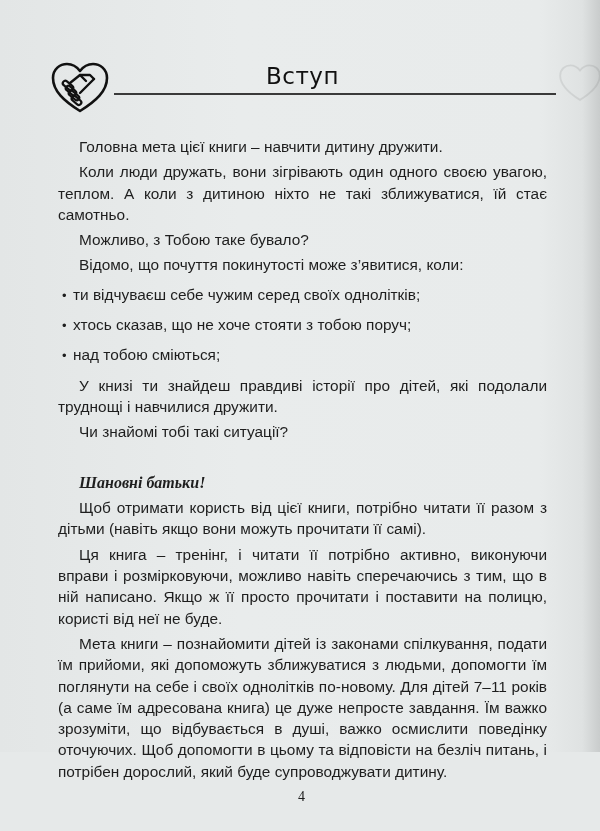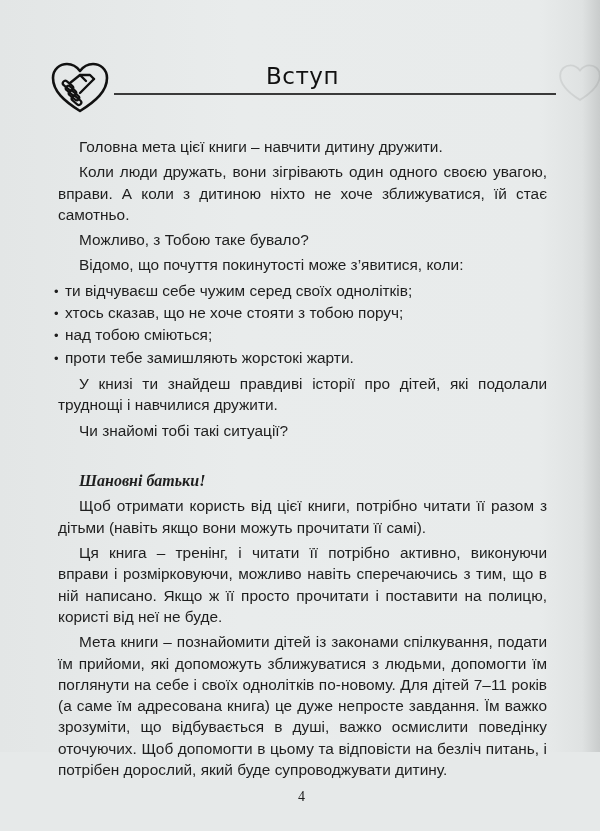--- a/index.html
+++ b/index.html
@@ -74,21 +74,21 @@
       margin: 4px;
       text-align: justify;
       text-indent: 21px;
     }
     .content ul {
       list-style: none;
       margin: 0;
       padding: 0 0 0 0;
     }
     .content ul li {
-      margin: 0;
+      margin: 8px;
       padding-left: 0;
     }
     .content ul li::before {
       content: "\2022";
       display: inline-block;
       width: 11px;
       font-size: 13px;
     }
     .spacer {
       height: 21.3px;
@@ -128,28 +128,27 @@
     </svg>
     <div class="title">Вступ</div>
     <div class="rule"></div>
     <svg class="ghost-logo" viewBox="0 0 60 54">
       <path d="M30 50 C 14 40, 3 30, 3 17 C 3 8, 10 3, 17 3 C 23 3, 27 6, 30 10 C 33 6, 37 3, 43 3 C 50 3, 57 8, 57 17 C 57 30, 46 40, 30 50 Z" fill="none" stroke="#111" stroke-width="2.6"></path>
     </svg>
   </div>
 
   <div class="content">
     <p>Головна мета цієї книги – навчити дитину дружити.</p>
-    <p>Коли люди дружать, вони зігрівають один одного своєю увагою, вправи. А коли з дитиною ніхто не хоче зближуватися, їй стає самотньо.</p>
+    <p>Коли люди дружать, вони зігрівають один одного своєю увагою, теплом. А коли з дитиною ніхто не такі зближуватися, їй стає самотньо.</p>
     <p>Можливо, з Тобою таке бувало?</p>
     <p>Відомо, що почуття покинутості може з’явитися, коли:</p>
     <ul>
       <li>ти відчуваєш себе чужим серед своїх однолітків;</li>
       <li>хтось сказав, що не хоче стояти з тобою поруч;</li>
       <li>над тобою сміються;</li>
-      <li>проти тебе замишляють жорстокі жарти.</li>
     </ul>
     <p>У книзі ти знайдеш правдиві історії про дітей, які подолали труднощі і навчилися дружити.</p>
     <p>Чи знайомі тобі такі ситуації?</p>
 
     <div class="spacer"></div>
 
     <p class="heading-italic">Шановні батьки!</p>
     <p>Щоб отримати користь від цієї книги, потрібно читати її разом з дітьми (навіть якщо вони можуть прочитати її самі).</p>
     <p>Ця книга – тренінг, і читати її потрібно активно, виконуючи вправи і розмірковуючи, можливо навіть сперечаючись з тим, що в ній написано. Якщо ж її просто прочитати і поставити на полицю, користі від неї не буде.</p>
     <p>Мета книги – познайомити дітей із законами спілкування, подати їм прийоми, які допоможуть зближуватися з людьми, допомогти їм поглянути на себе і своїх однолітків по-новому. Для дітей 7–11 років (а саме їм адресована книга) це дуже непросте завдання. Їм важко зрозуміти, що відбувається в душі, важко осмислити поведінку оточуючих. Щоб допомогти в цьому та відповісти на безліч питань, і потрібен дорослий, який буде супроводжувати дитину.</p>

